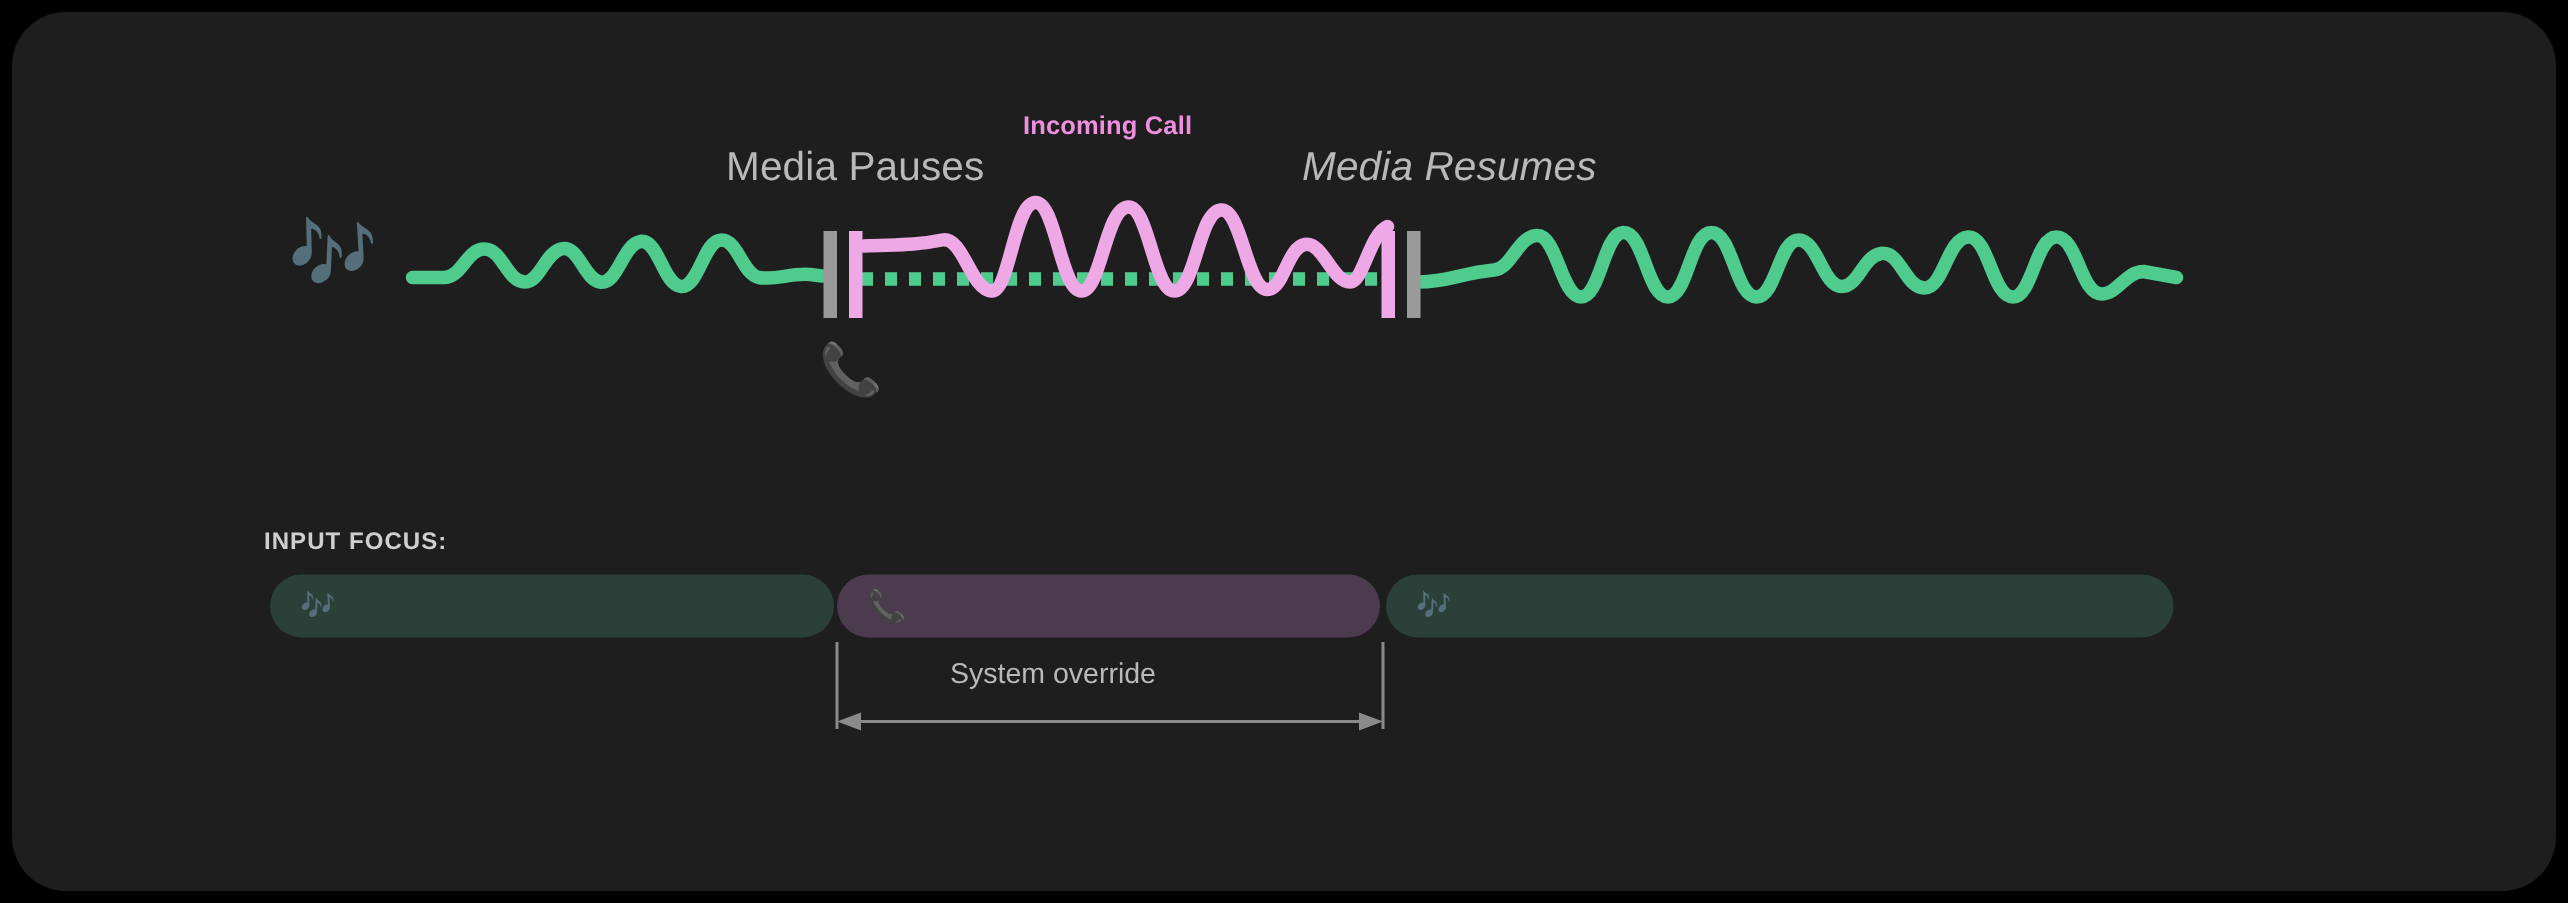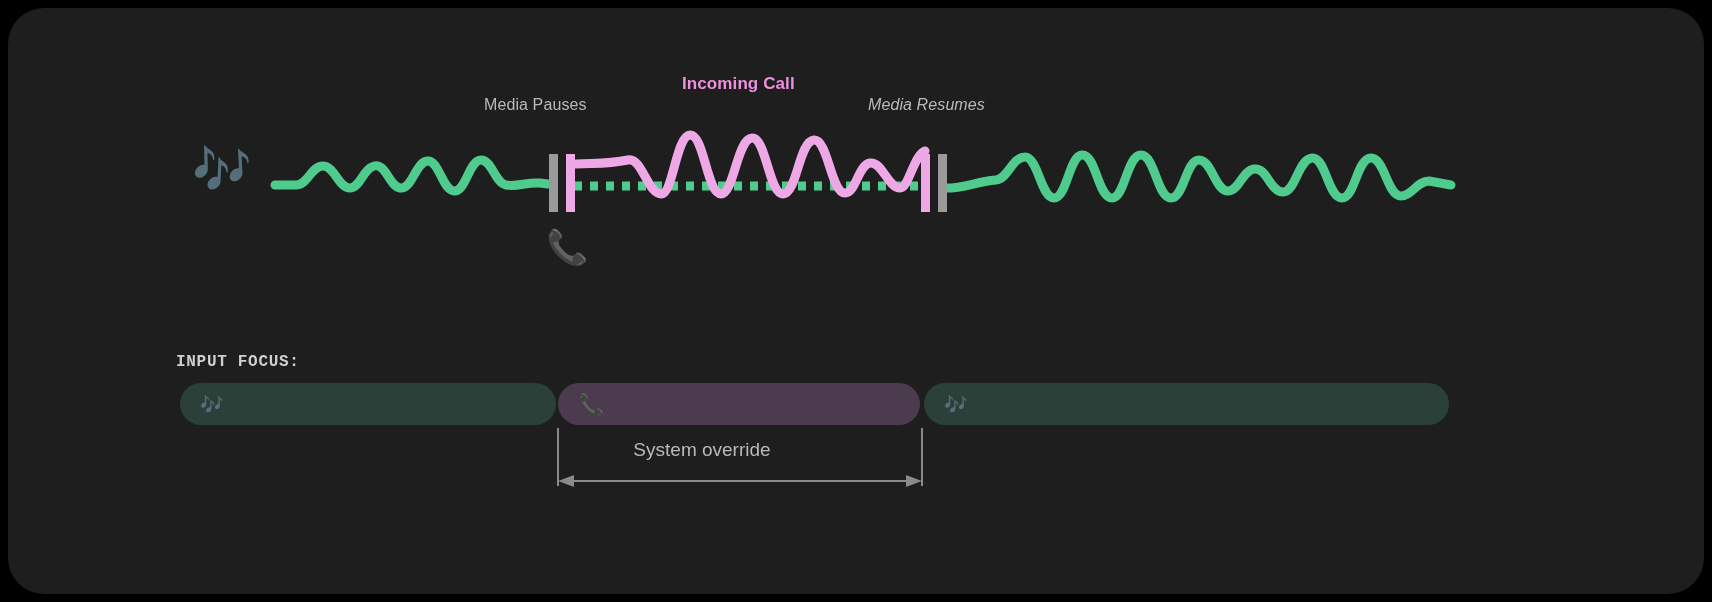--- a/index.html
+++ b/index.html
@@ -33,21 +33,21 @@
     position: absolute;
     left: 0; top: 0;
     width: 1696px;
     height: 586px;
     overflow: visible;
   }
 
   
   .wf-label {
     position: absolute;
-    font-size: 16px;
+    font-size: 27px;
     color: #b9b9b9;
     white-space: nowrap;
     letter-spacing: .1px;
   }
   .wf-label.pause   { left: 476px; top: 88px; }
   .wf-label.resume  { left: 860px; top: 88px; font-style: italic; }
   .wf-label.call {
     left: 674px; top: 66px;
     color: #ef8fe0;
     font-weight: 600;
@@ -75,21 +75,20 @@
 
   
   .focus-title {
     position: absolute;
     left: 168px;
     top: 345px;
     font-size: 16px;
     font-weight: 700;
     letter-spacing: .7px;
     color: #cfcfcf;
-    font-family: Liberation Mono, monospace;
   }
   .focus-row {
     position: absolute;
     left: 0; top: 375px;
     width: 1696px;
     height: 42px;
   }
   .focus-bar {
     position: absolute;
     height: 42px;

